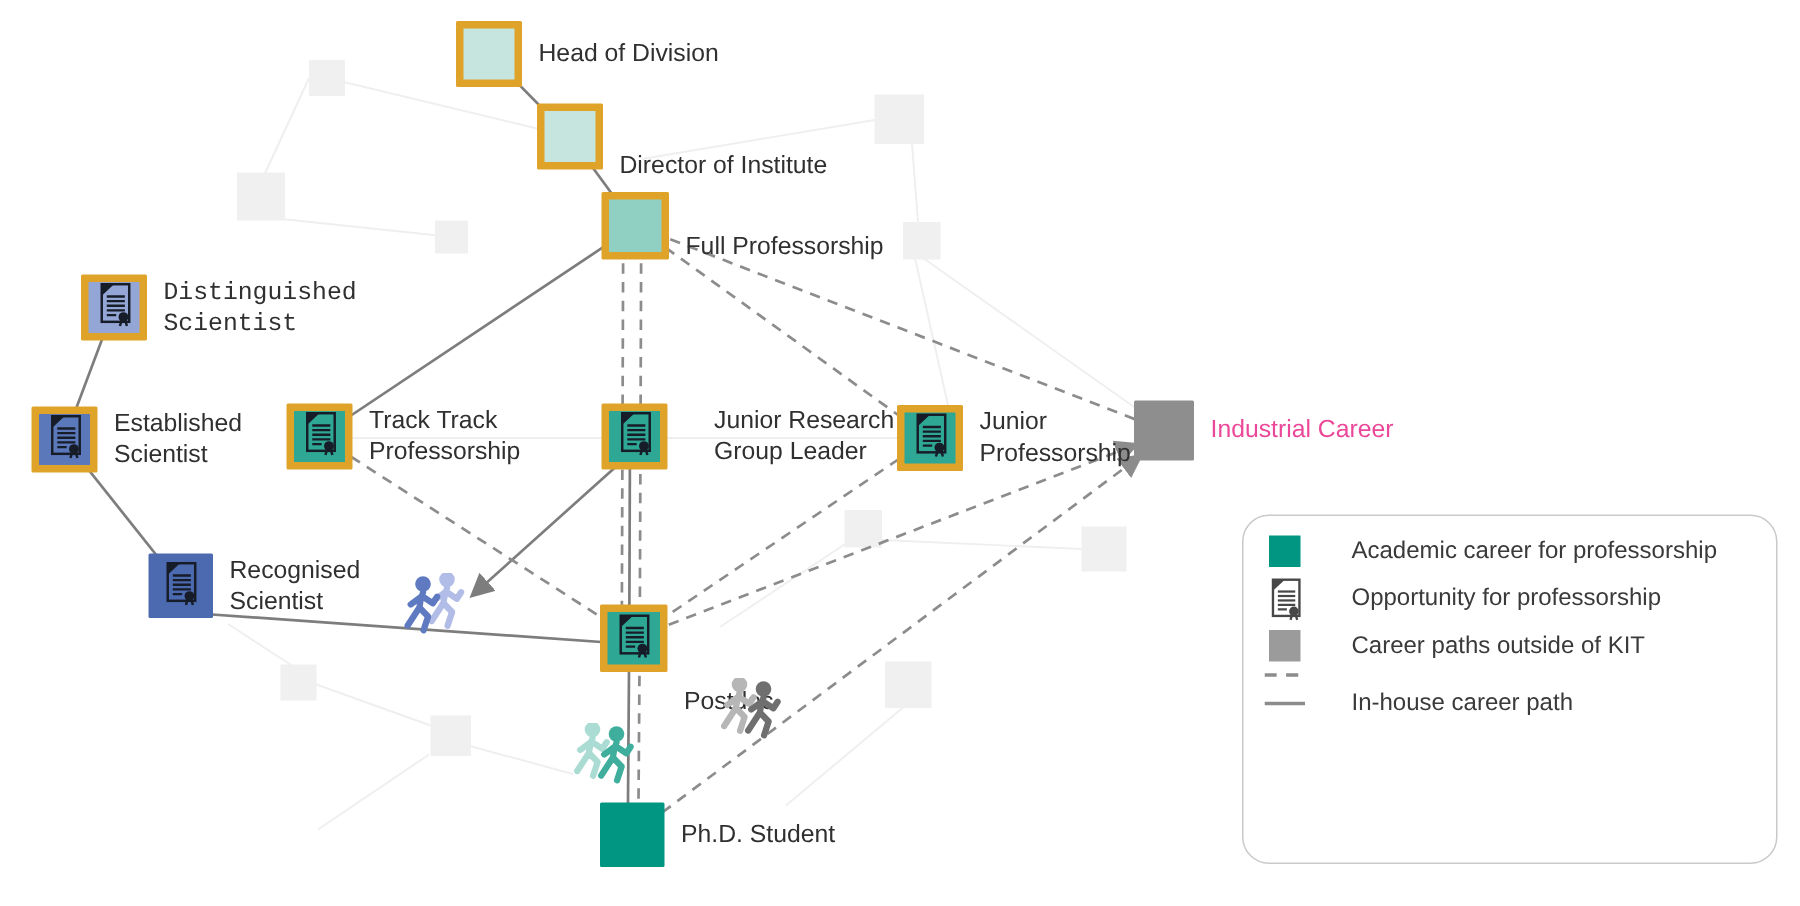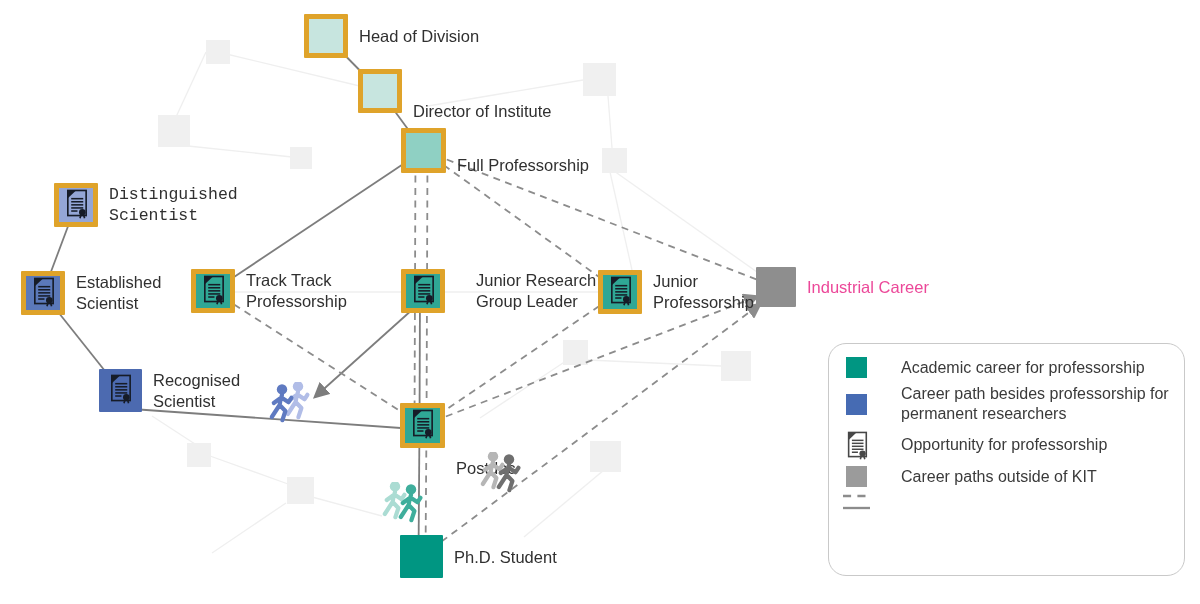--- a/index.html
+++ b/index.html
@@ -6,21 +6,21 @@
   #stage{position:relative;width:1200px;height:604px;background:#ffffff;overflow:hidden;
          font-family:"Liberation Sans", sans-serif;}
   #bg-svg,#edges-svg{position:absolute;left:0;top:0;width:1200px;height:604px;}
   .node{position:absolute;box-sizing:border-box;display:flex;align-items:center;justify-content:center;border-radius:1px;}
   .node.gold{border:5px solid #dfa32a;}
   .nlabel{position:absolute;transform:translateY(-50%);font-size:16.5px;line-height:21px;color:#303030;white-space:nowrap;}
   .nlabel.muted{color:#ec4899;}
   .people{position:absolute;}
   .lg{position:absolute;left:828px;top:343px;width:357px;height:233px;box-sizing:border-box;
       border:1.5px solid #c9c9c9;border-radius:18px;padding:13px 14px 0 14px;background:#ffffff;}
-  .lg-row{display:flex;align-items:center;margin-bottom:6px;}
+  .lg-row{display:flex;align-items:center;margin-bottom:6px;text-align:right;}
   .lg-ico{flex:0 0 27px;width:27px;display:flex;justify-content:center;align-items:center;margin-right:31px;}
   .lg-label{font-size:16px;line-height:20px;color:#3a3a3a;}
   .sq{width:21px;height:21px;display:inline-block;}
   .sq-teal{background:#009682;}
   .sq-blue{background:#466bb3;}
   .sq-gray{background:#9b9b9b;}
   .sq-gold{width:16px;height:16px;background:#ffffff;border:5px solid #dfa32a;display:inline-block;}
 </style>
 </head>
 <body>
@@ -273,26 +273,20 @@
     </div>
 
   <div class="lg">
     <div class="lg-row">
       <span class="lg-ico">
           <span class="sq sq-teal"></span>
         </span>
       <span class="lg-label">Academic career for professorship</span>
     </div>
     <div class="lg-row">
-      <span class="lg-ico">
-          <span class="sq sq-blue"></span>
-        </span>
-      <span class="lg-label" style="max-width:272px;">Career path besides professorship for permanent researchers</span>
-    </div>
-    <div class="lg-row">
       <span class="lg-ico" id="lg-habil">
           <svg width="26" height="30" viewBox="0 0 28 32">
             <rect x="5" y="2.5" width="19" height="26" fill="none" stroke="#474747" stroke-width="1.7"></rect>
             <path d="M5 2.5 L13.5 2.5 L5 10.5 Z" fill="#474747"></path>
             <g stroke="#474747" stroke-width="1.6">
               <line x1="8.5" y1="11" x2="21" y2="11"></line>
               <line x1="8.5" y1="14.2" x2="21" y2="14.2"></line>
               <line x1="8.5" y1="17.4" x2="21" y2="17.4"></line>
               <line x1="8.5" y1="20.6" x2="21" y2="20.6"></line>
               <line x1="8.5" y1="23.8" x2="15" y2="23.8"></line>
@@ -315,15 +309,16 @@
             <line x1="0" y1="3" x2="30" y2="3" stroke="#8c8c8c" stroke-width="2.6" stroke-dasharray="9 7"></line>
           </svg>
       </span>
     </div>
     <div class="lg-row">
       <span class="lg-ico">
         <svg width="30" height="6" viewBox="0 0 30 6">
             <line x1="0" y1="3" x2="30" y2="3" stroke="#8c8c8c" stroke-width="2.6"></line>
           </svg>
       </span>
+      <span class="lg-label">In-house career path</span>
     </div>
   </div>
 </div>
 
 </body></html>

